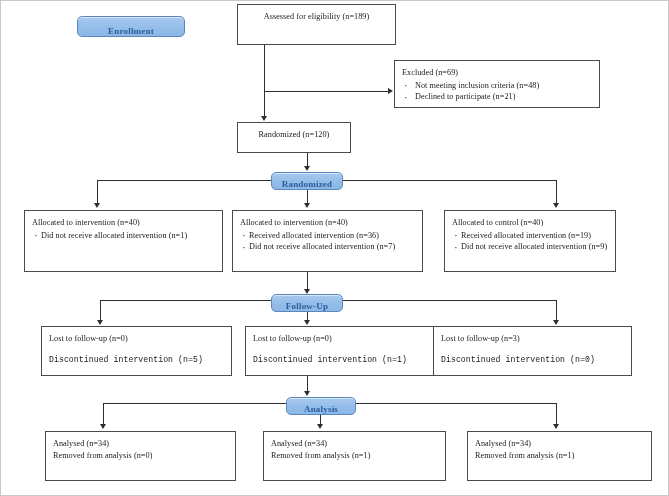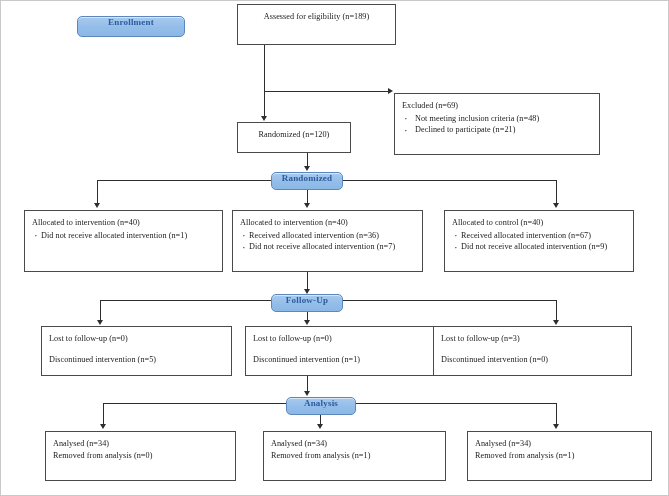--- a/index.html
+++ b/index.html
@@ -50,34 +50,34 @@
   .box ul li:before {
     content: "\00B7";
     position: absolute;
     left: -7px;
     top: -0.5px;
     font-size: 11px;
     line-height: 1.25;
   }
   .box.bul-wide ul { padding-left: 13px; }
   .box.bul-wide ul li:before { left: -11px; }
-  .box.gapped .line + .line { margin-top: 9px; }
+  .box.gapped .line + .line { margin-top: 9px; font-family: Liberation Mono, monospace; }
 
   .pill {
     position: absolute;
     box-sizing: border-box;
     background: linear-gradient(180deg, #a8c9ee 0%, #93bde9 55%, #8cb8e6 100%);
     border: 1px solid #5b87bd;
     border-radius: 5px;
     color: #2b5c9e;
     font-weight: bold;
     font-size: 9px;
     letter-spacing: 0.2px;
     display: flex;
-    align-items: flex-start;
+    align-items: flex-end;
     justify-content: center;
     box-shadow: inset 0 1px 0 rgba(255,255,255,0.55);
   }
 
   
   .vline {
     position: absolute;
     width: 1px;
     background: #2e2e2e;
   }
@@ -115,21 +115,21 @@
   <div class="box" style="left:237px; top:4px; width:159px; height:41px;">
     <div class="line center">Assessed for eligibility (n=189)</div>
   </div>
 
   <div class="vline" style="left:264px; top:45px; height:72px;"></div>
   <div class="arrow-down" style="left:261px; top:116px;"></div>
 
   <div class="hline" style="left:264px; top:91px; width:124px;"></div>
   <div class="arrow-right" style="left:388px; top:88px;"></div>
 
-  <div class="box bul-wide" style="left:394px; top:60px; width:206px; height:62px;margin-top:33px;">
+  <div class="box bul-wide" style="left:394px; top:60px; width:206px; height:48px;">
     <div class="line">Excluded (n=69)</div>
     <ul>
       <li>Not meeting inclusion criteria (n=48)</li>
       <li>Declined to participate (n=21)</li>
     </ul>
   </div>
 
   <div class="box" style="left:237px; top:122px; width:114px; height:31px;">
     <div class="line center">Randomized (n=120)</div>
   </div>
@@ -158,24 +158,24 @@
   </div>
 
   <div class="box" style="left:232px; top:210px; width:191px; height:62px;">
     <div class="line">Allocated to intervention (n=40)</div>
     <ul>
       <li>Received allocated intervention (n=36)</li>
       <li>Did not receive allocated intervention (n=7)</li>
     </ul>
   </div>
 
-  <div class="box" style="left:444px; top:210px; width:190px; height:62px;">
+  <div class="box" style="left:444px; top:210px; width:172px; height:62px;">
     <div class="line">Allocated to control (n=40)</div>
     <ul>
-      <li>Received allocated intervention (n=67)</li>
+      <li>Received allocated intervention (n=19)</li>
       <li>Did not receive allocated intervention (n=9)</li>
     </ul>
   </div>
 
   <div class="vline" style="left:307px; top:272px; height:18px;"></div>
   <div class="arrow-down" style="left:304px; top:289px;"></div>
 
   <div class="pill" style="left:271px; top:294px; width:72px; height:18px;">
     <span>Follow-Up</span>
   </div>

